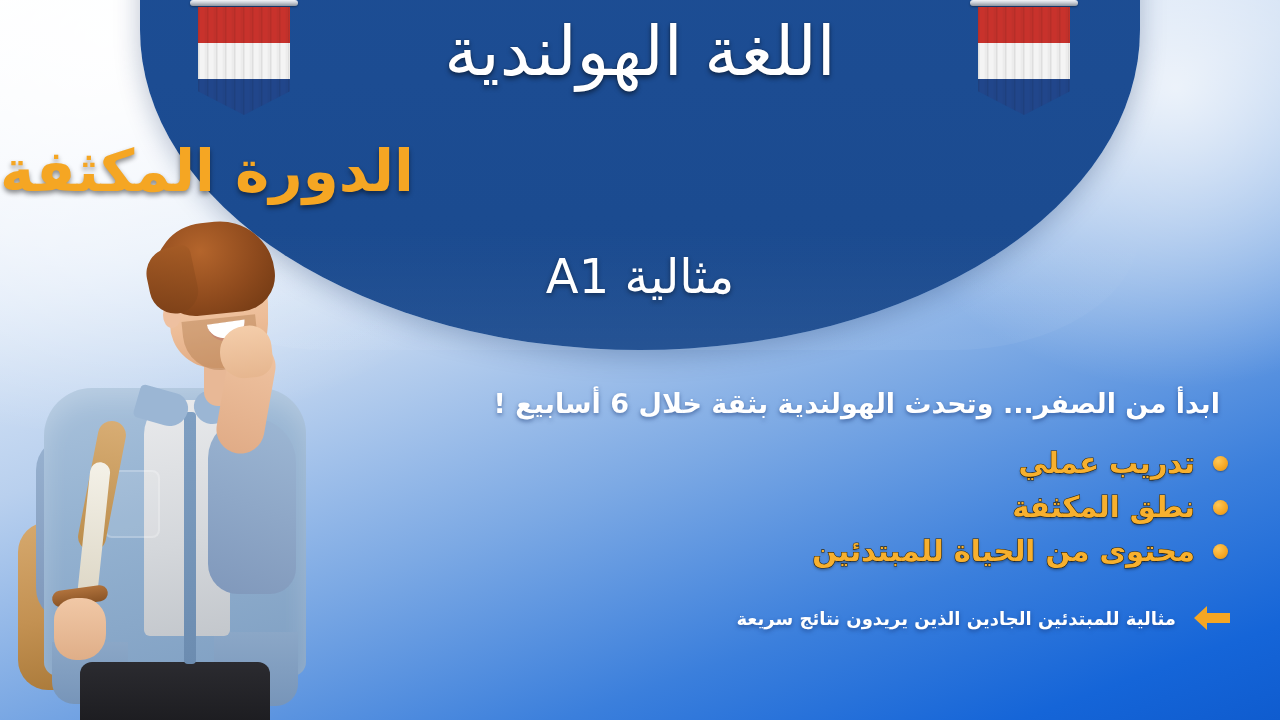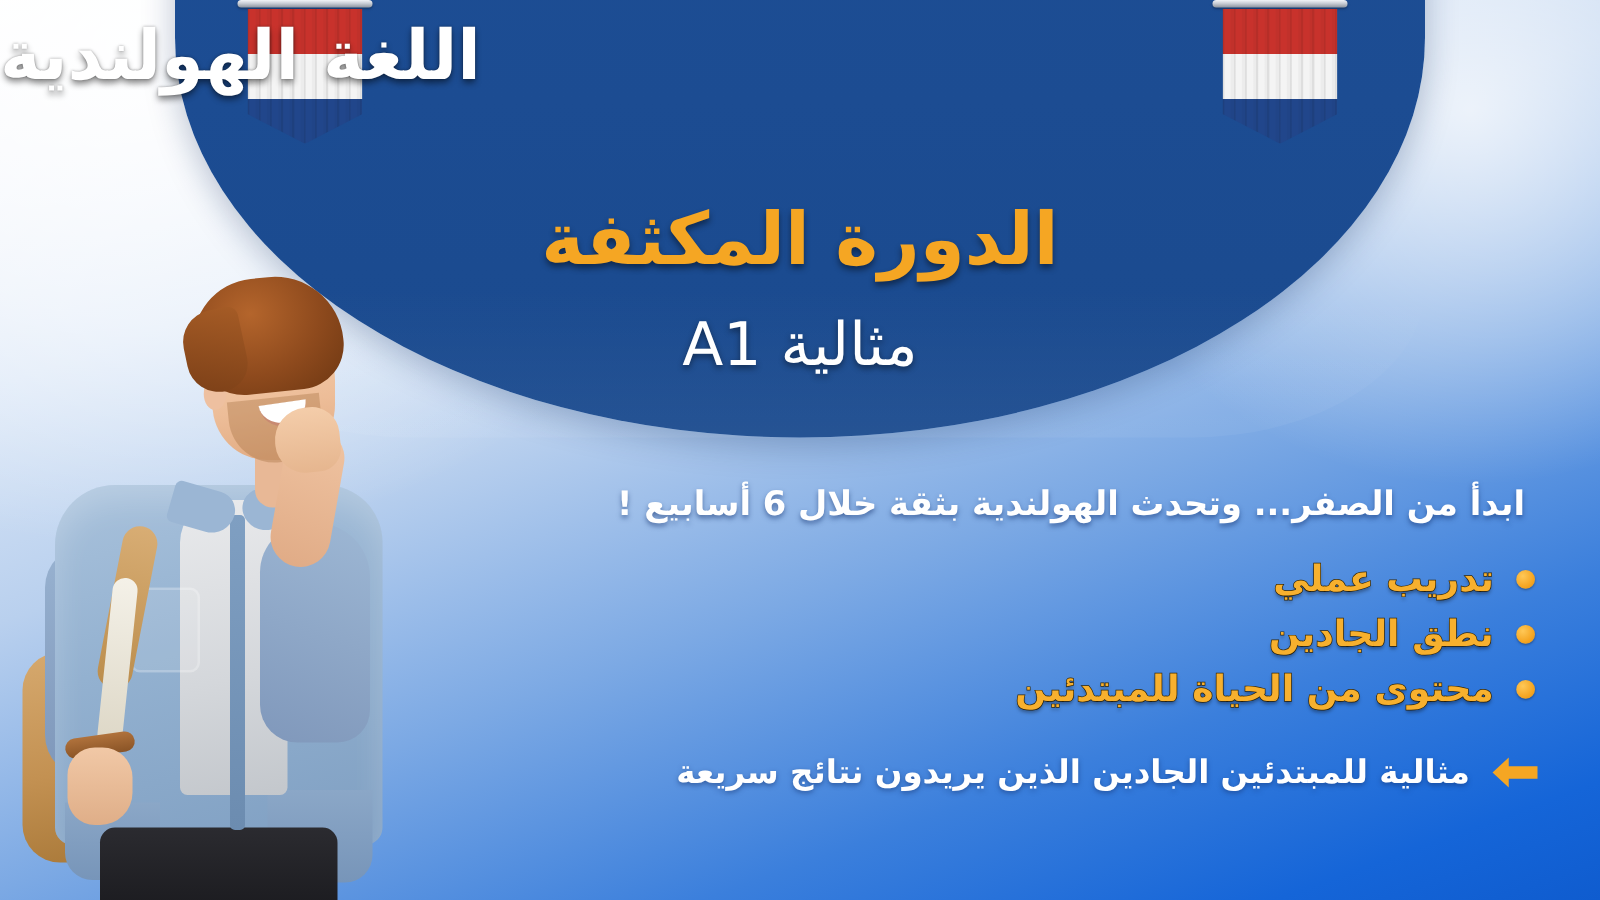--- a/index.html
+++ b/index.html
@@ -59,30 +59,29 @@
       rgba(0,0,0,.16) 0px,rgba(0,0,0,.16) 1px,
       rgba(255,255,255,.10) 2px,rgba(255,255,255,.10) 6px,
       rgba(0,0,0,.05) 7px,rgba(0,0,0,.05) 9px);
     mix-blend-mode:multiply;opacity:.55;
   }
   .flag-left{left:198px;top:0px;}
   .flag-right{left:978px;top:0px;}
 
   
   .title-main{
-    position:absolute;left:0;right:0;top:12px;text-align:left;
-    font-size:55px;font-weight:bold;color:#ffffff;
+    position:absolute;left:0;right:0;top:12px;text-align:center;
+    font-size:68px;font-weight:normal;color:#ffffff;
     letter-spacing:1px;direction:rtl;
     text-shadow:0 3px 5px rgba(0,0,0,.45), 0 0 2px rgba(0,0,0,.35);
   }
   .title-sub{
-    position:absolute;left:0;right:0;top:137px;text-align:center;
+    position:absolute;left:0;right:0;top:137px;text-align:left;
     font-size:58px;font-weight:bold;color:#f5a623;direction:rtl;
     text-shadow:0 3px 5px rgba(0,0,0,.45);
-    margin-top:20px;
   }
   .title-level{
     position:absolute;left:0;right:0;top:248px;text-align:center;
     font-size:48px;font-weight:normal;color:#ffffff;direction:rtl;
     text-shadow:0 2px 5px rgba(0,0,0,.45);
   }
 
   
   .tagline{
     position:absolute;right:60px;top:388px;
@@ -107,21 +106,21 @@
     paint-order:stroke fill;
     text-shadow:0 2px 3px rgba(0,0,0,.35);
   }
 
   
   .footer-line{
     position:absolute;right:48px;top:602px;display:flex;align-items:center;gap:16px;direction:rtl;
   }
   .arrow-icon{flex:0 0 auto;display:block;}
   .footer-text{
-    font-size:26px;font-weight:bold;color:#ffffff;direction:rtl;white-space:nowrap;
+    font-size:18px;font-weight:bold;color:#ffffff;direction:rtl;white-space:nowrap;
     text-shadow:0 2px 4px rgba(20,50,110,.55);
   }
 
   
   .student{position:absolute;left:8px;top:222px;width:330px;height:498px;}
   .st-part{position:absolute;}
   .hair{
     left:146px;top:0px;width:120px;height:92px;border-radius:58px 62px 40px 46px;
     background:radial-gradient(ellipse at 40% 30%,#b4652c 0%,#8e4a1d 55%,#6d3712 100%);
     transform:rotate(-6deg);
@@ -287,21 +286,21 @@
 
   <div class="tagline">ابدأ من الصفر... وتحدث الهولندية بثقة خلال 6 أسابيع !</div>
 
   <div class="bullets">
     <div class="bullet-row">
       <span class="dot"></span>
       <span class="bullet-text">تدريب عملي</span>
     </div>
     <div class="bullet-row">
       <span class="dot"></span>
-      <span class="bullet-text">نطق الجادين</span>
+      <span class="bullet-text">نطق المكثفة</span>
     </div>
     <div class="bullet-row">
       <span class="dot"></span>
       <span class="bullet-text">محتوى من الحياة للمبتدئين</span>
     </div>
   </div>
 
   <div class="footer-line">
     <svg class="arrow-icon" width="40" height="32" viewBox="0 0 40 32">
       <path d="M2 16 L15 4 L15 11 L38 11 L38 21 L15 21 L15 28 Z" fill="#f5a623"></path>

